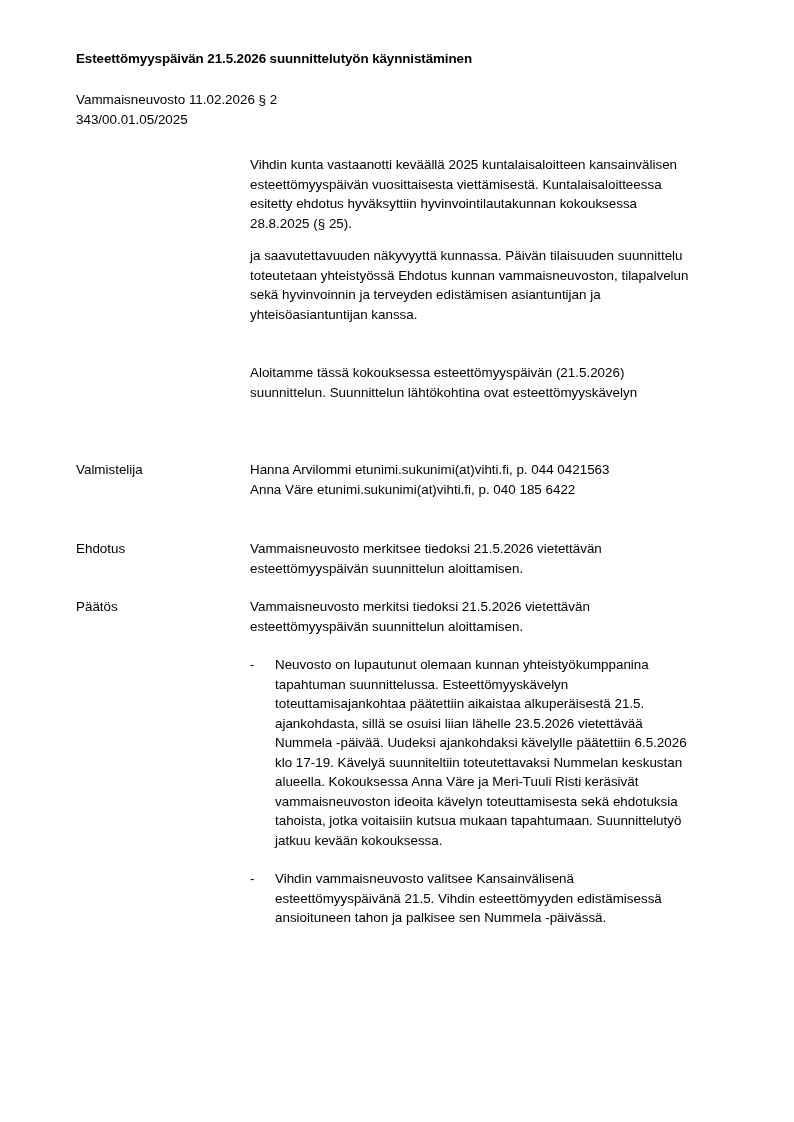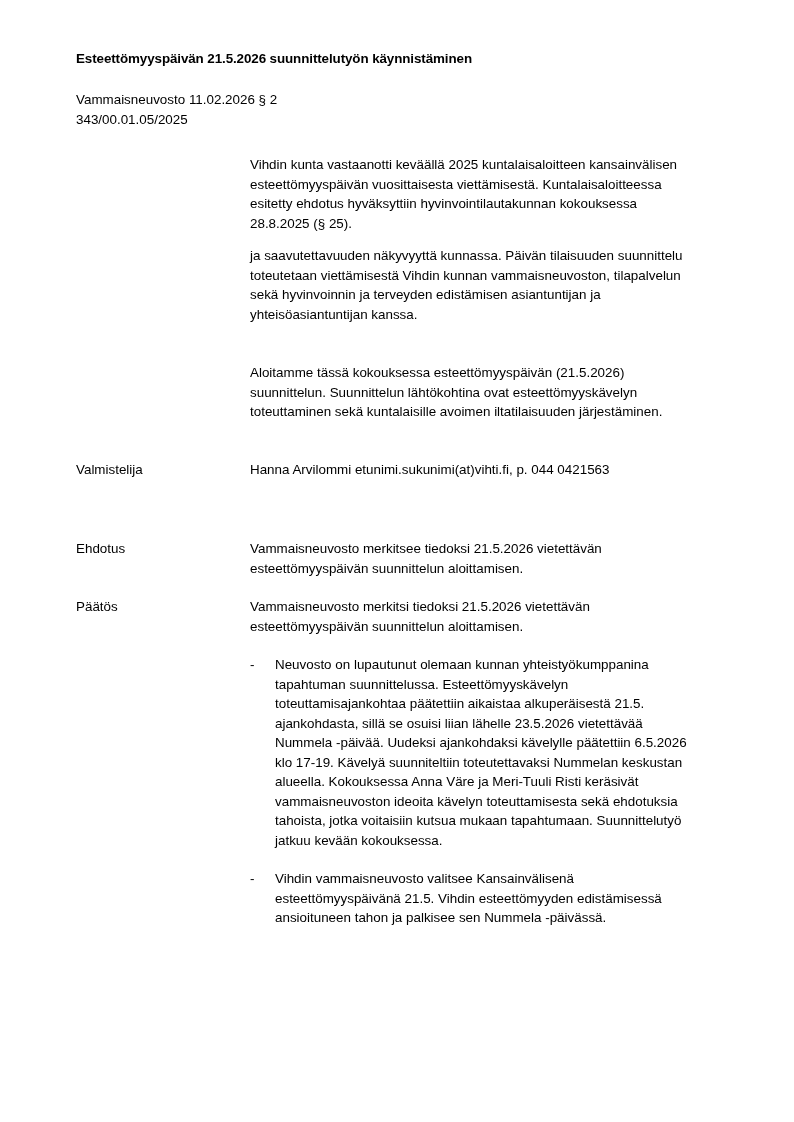--- a/index.html
+++ b/index.html
@@ -37,34 +37,34 @@
 
   <div class="body-col para" style="top:148px;margin-top:7px;">
     <div>Vihdin kunta vastaanotti keväällä 2025 kuntalaisaloitteen kansainvälisen</div>
     <div>esteettömyyspäivän vuosittaisesta viettämisestä. Kuntalaisaloitteessa</div>
     <div>esitetty ehdotus hyväksyttiin hyvinvointilautakunnan kokouksessa</div>
     <div>28.8.2025 (§ 25).</div>
   </div>
 
   <div class="body-col para" style="top:246px;">
     <div>ja saavutettavuuden näkyvyyttä kunnassa. Päivän tilaisuuden suunnittelu</div>
-    <div>toteutetaan viettämisestä Vihdin kunnan vammaisneuvoston, tilapalvelun</div>
+    <div>toteutetaan yhteistyössä Ehdotus kunnan vammaisneuvoston, tilapalvelun</div>
     <div>sekä hyvinvoinnin ja terveyden edistämisen asiantuntijan ja</div>
     <div>yhteisöasiantuntijan kanssa.</div>
   </div>
 
   <div class="body-col para" style="top:363px;">
     <div>Aloitamme tässä kokouksessa esteettömyyspäivän (21.5.2026)</div>
     <div>suunnittelun. Suunnittelun lähtökohtina ovat esteettömyyskävelyn</div>
-    <div>toteuttaminen sekä kuntalaisille avoimen iltatilaisuuden järjestäminen.</div>
   </div>
 
   <div class="label" style="top:460px;">Valmistelija</div>
   <div class="body-col para" style="top:460px;">
     <div>Hanna Arvilommi  etunimi.sukunimi(at)vihti.fi, p. 044 0421563</div>
+    <div>Anna Väre etunimi.sukunimi(at)vihti.fi, p. 040 185 6422</div>
   </div>
 
   <div class="label" style="top:539px;">Ehdotus</div>
   <div class="body-col para" style="top:539px;">
     <div>Vammaisneuvosto merkitsee tiedoksi 21.5.2026 vietettävän</div>
     <div>esteettömyyspäivän suunnittelun aloittamisen.</div>
   </div>
 
   <div class="label" style="top:597px;">Päätös</div>
   <div class="body-col para" style="top:597px;">

